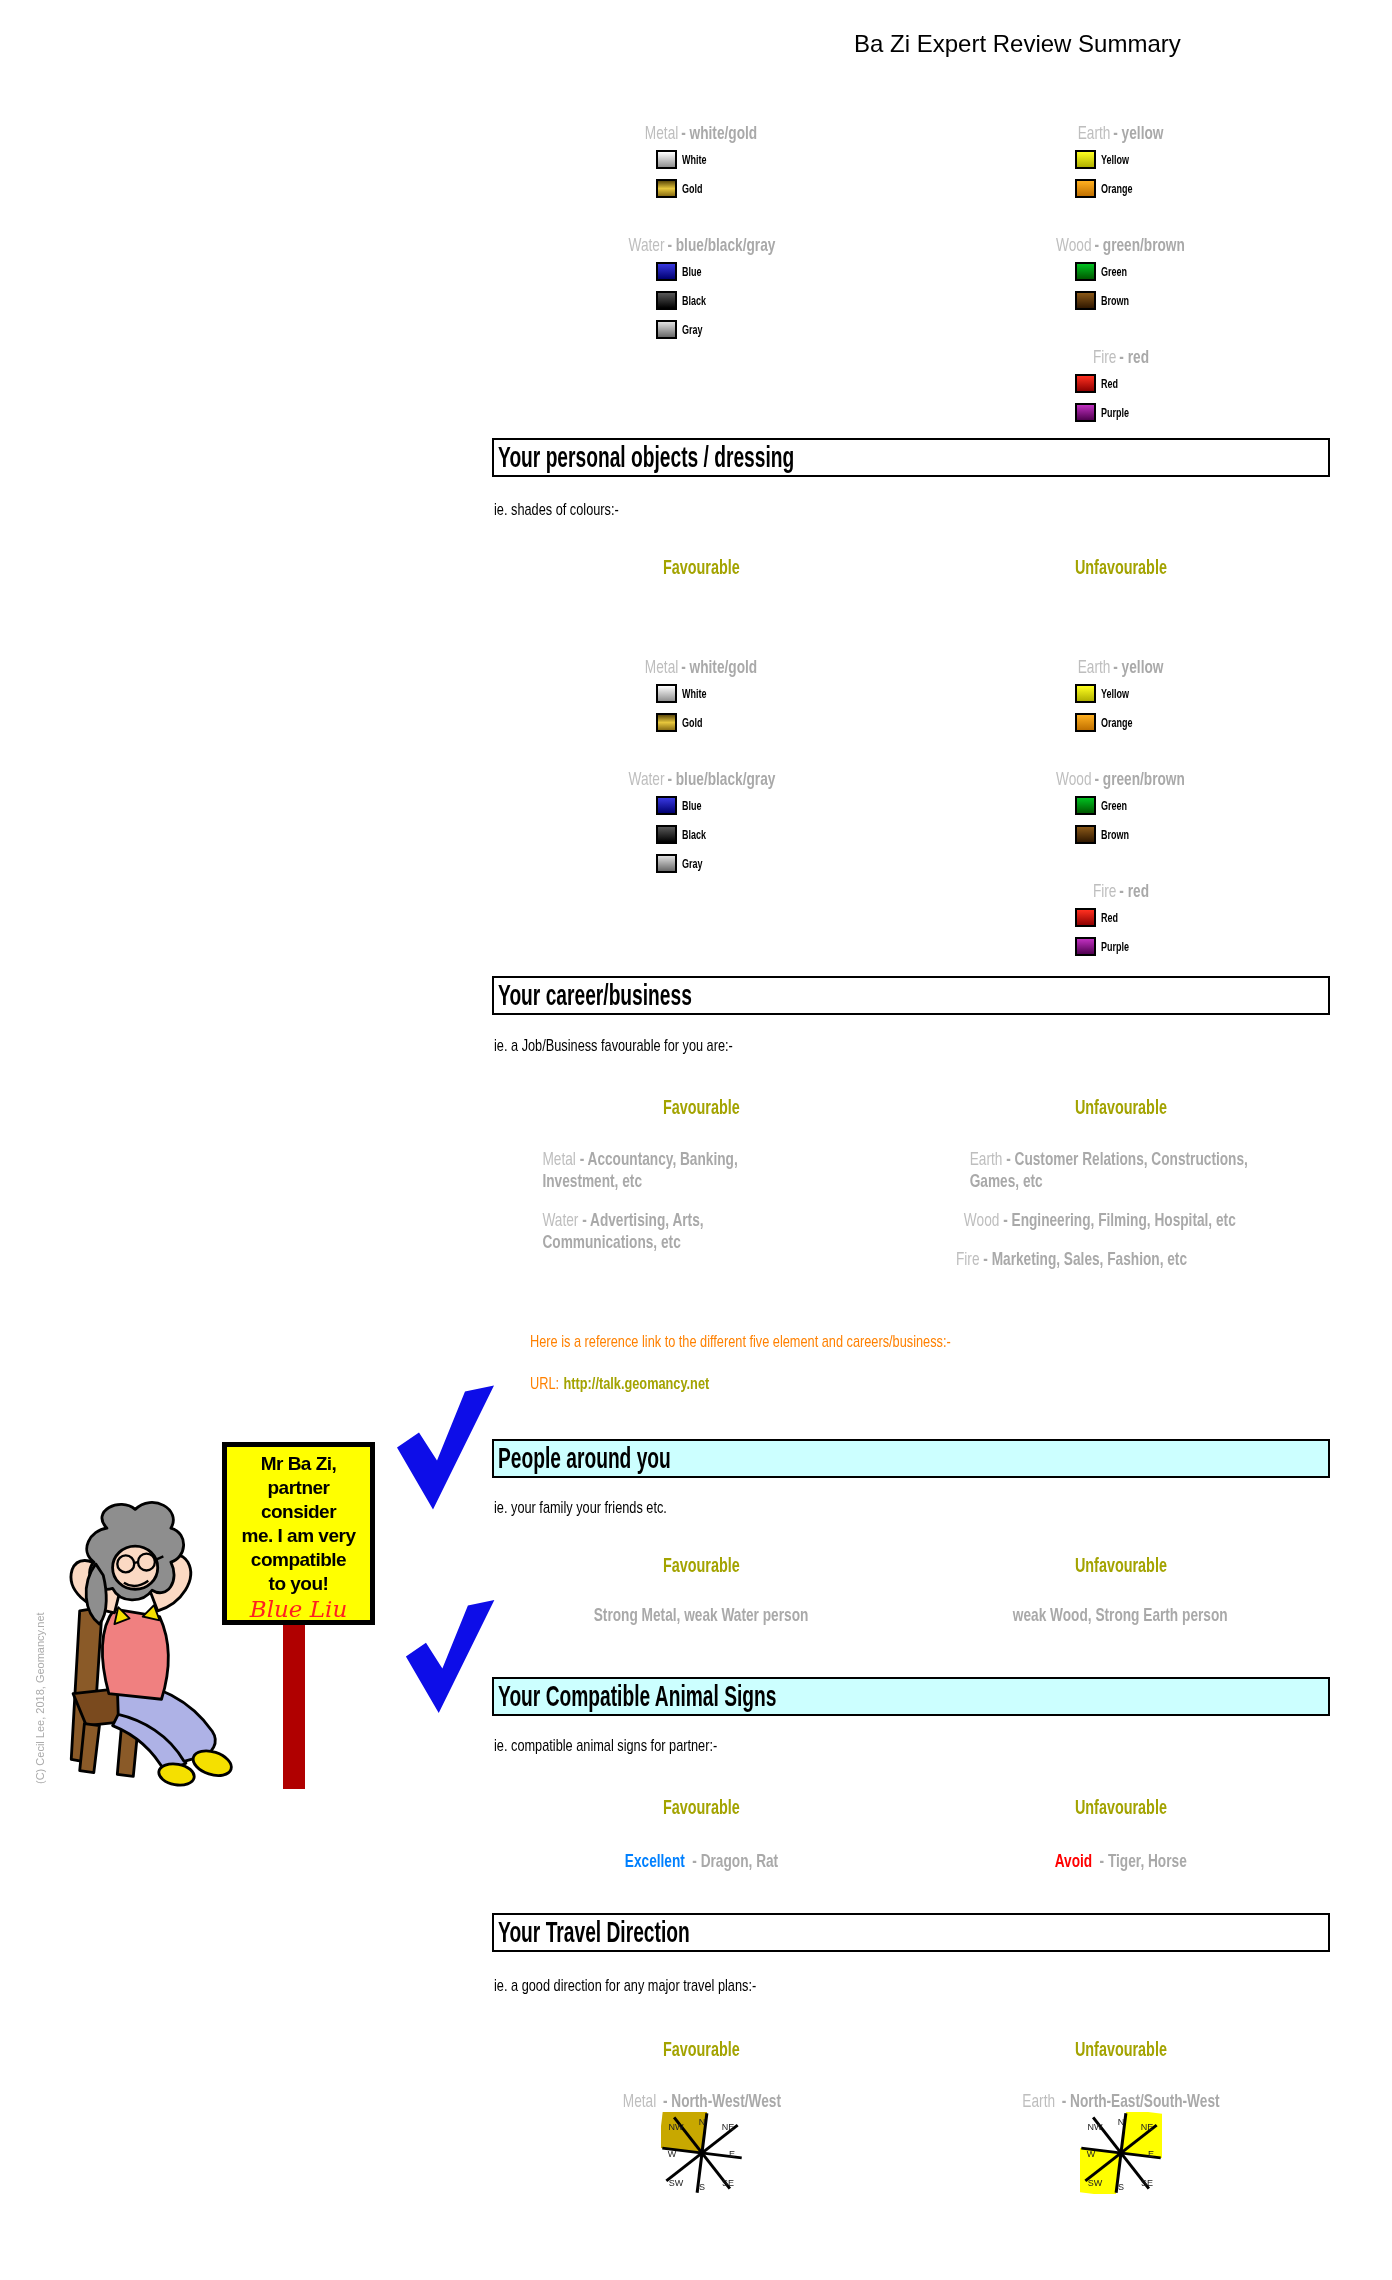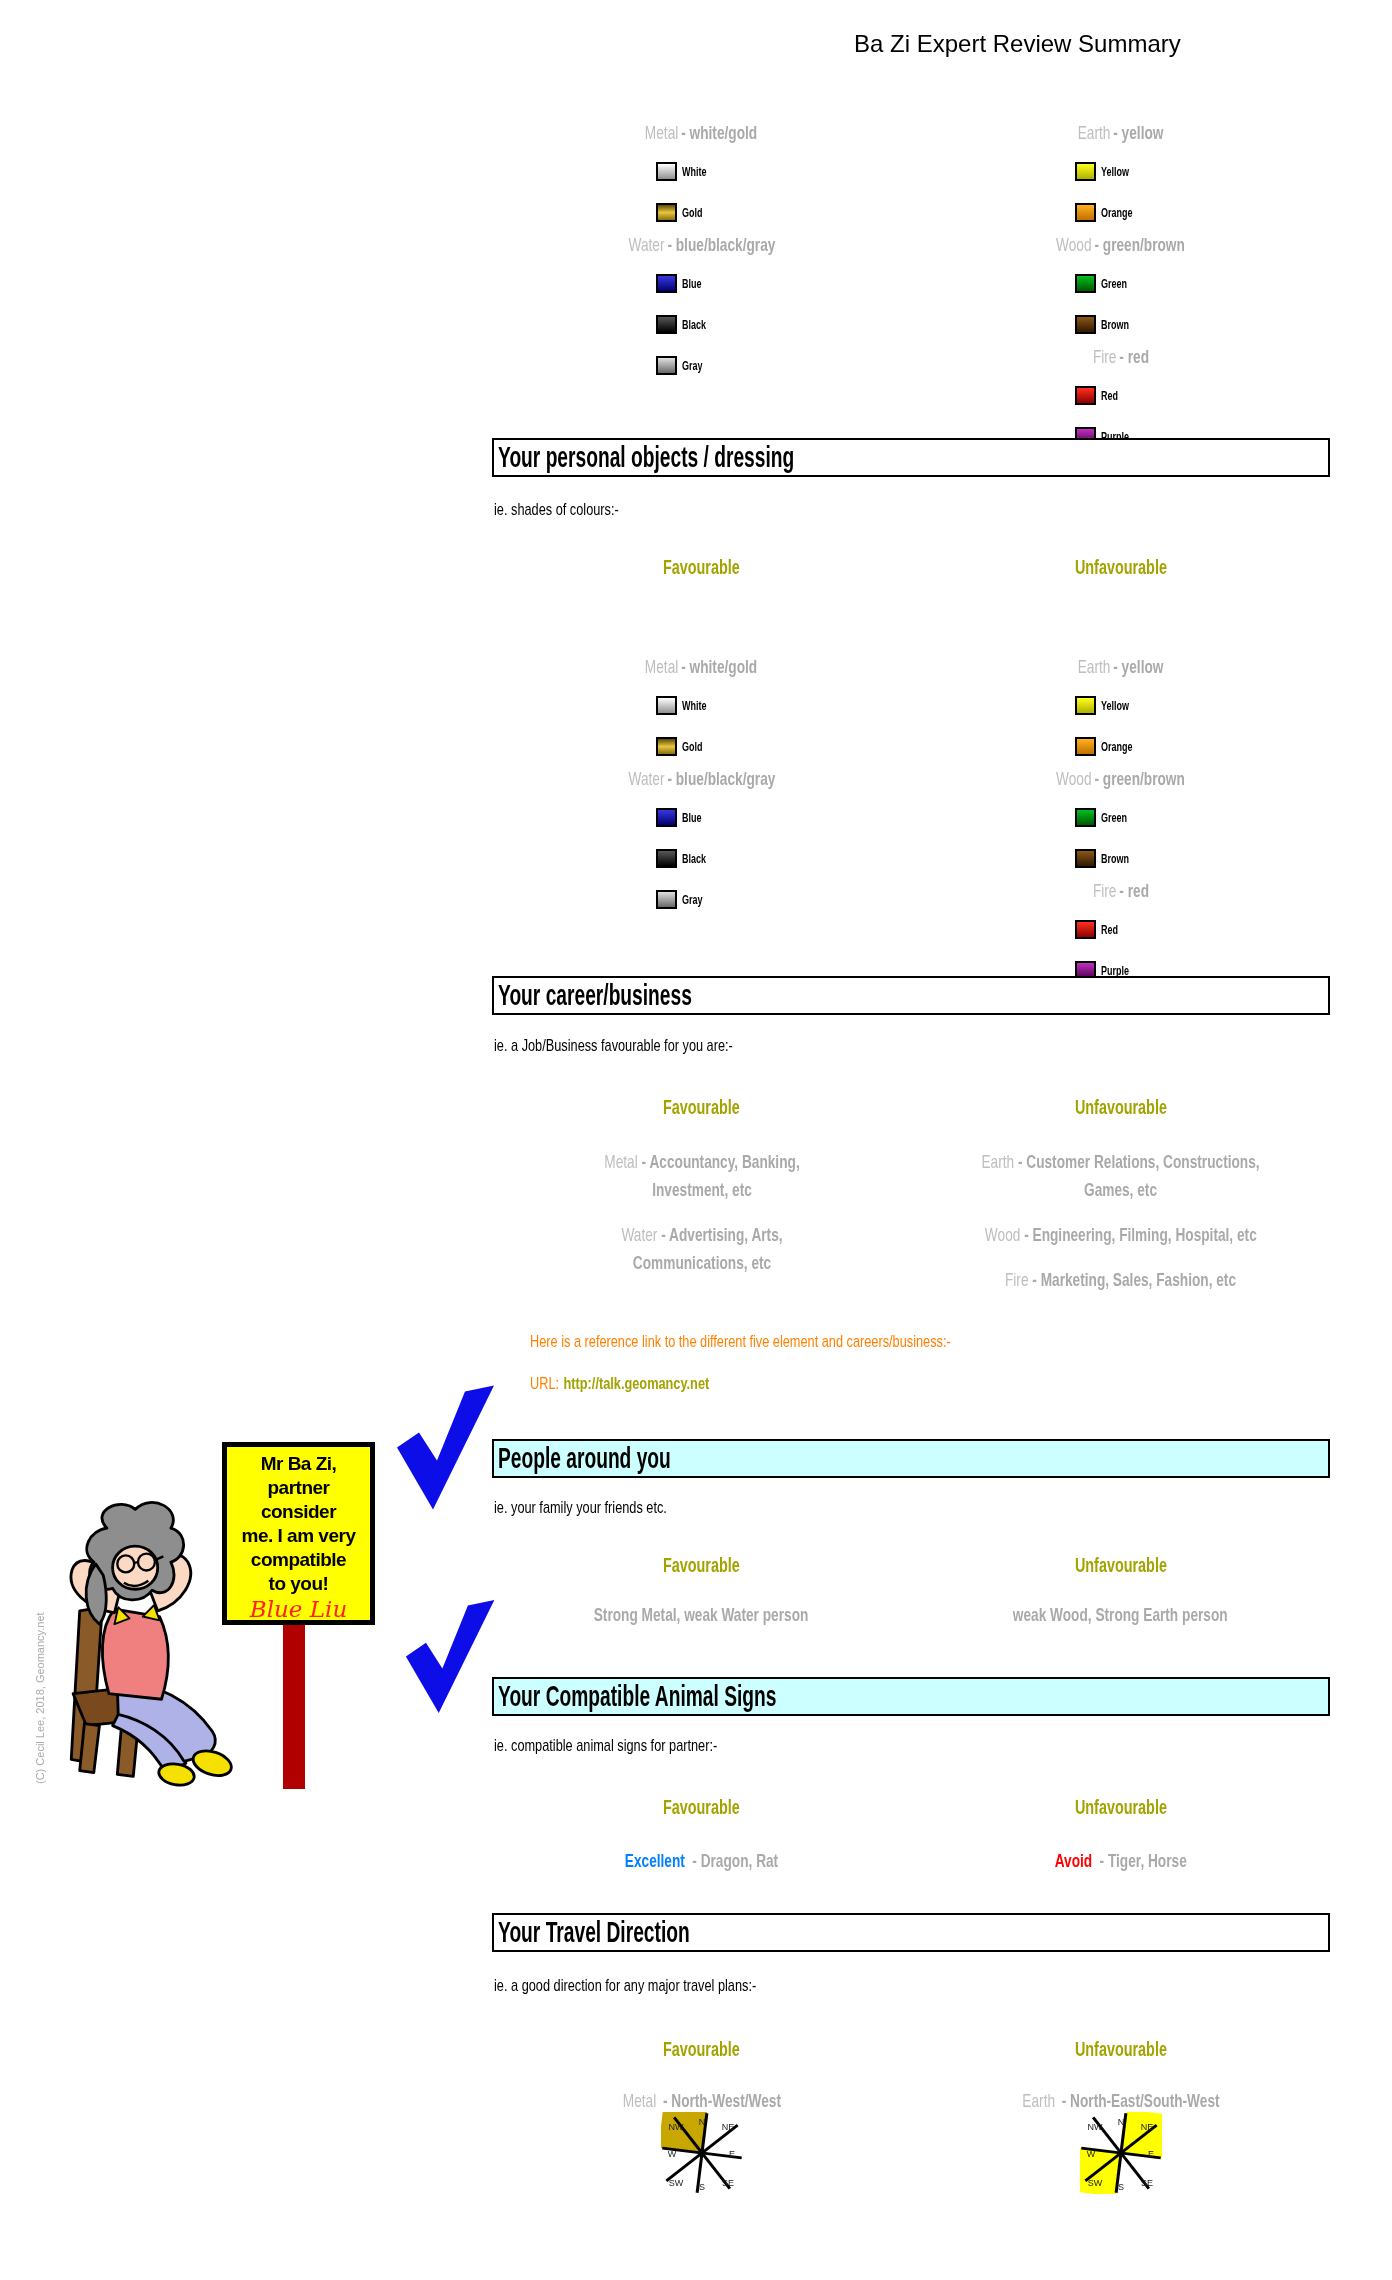--- a/index.html
+++ b/index.html
@@ -26,26 +26,26 @@
   .half{width:50%;text-align:center;}
   .fav-label{font-size:20px;font-weight:bold;color:var(--olive);}
 
   .legend{position:absolute;left:492px;width:838px;display:grid;
     grid-template-columns:1fr 1fr;grid-auto-rows:112px;}
   .legend-cell{text-align:center;}
   .element-heading{font-size:19px;line-height:21px;margin-bottom:3px;text-align:center;margin-top:44px;}
   .el-name{color:var(--gray_light);}
   .el-desc{color:var(--gray_bold);font-weight:bold;margin-left:4px;}
   .swatch-list{text-align:center;}
-  .swatch-row{height:25px;display:flex;align-items:center;width:92px;margin:16px auto;}
+  .swatch-row{height:25px;display:flex;align-items:center;width:92px;margin:4px auto;}
   .swatch{width:17px;height:15px;border:2px solid #000;flex:0 0 auto;}
   .swatch-label{font-size:12px;font-weight:bold;margin-left:5px;}
 
   .career-col{width:50%;text-align:center;}
-  .career-item{text-align:center;margin-bottom:17px;font-size:19px;line-height:28px;}
+  .career-item{text-align:left;margin-bottom:17px;font-size:19px;line-height:22px;}
   #career-fav .cxw{max-width:360px;}
   #career-unfav .cxw{max-width:420px;}
   .career-text{color:var(--gray_bold);font-weight:bold;}
 
   .gray-strong{color:var(--gray_bold);font-weight:bold;font-size:19px;}
   .orange-text{color:var(--orange);font-size:17px;}
   .url-label{color:var(--orange);font-size:17px;}
   .url-value{color:var(--url_olive);font-weight:bold;font-size:17px;margin-left:6px;}
   .tag-excellent{color:var(--excellent_blue);font-weight:bold;}
   .tag-avoid{color:var(--avoid_red);font-weight:bold;}

